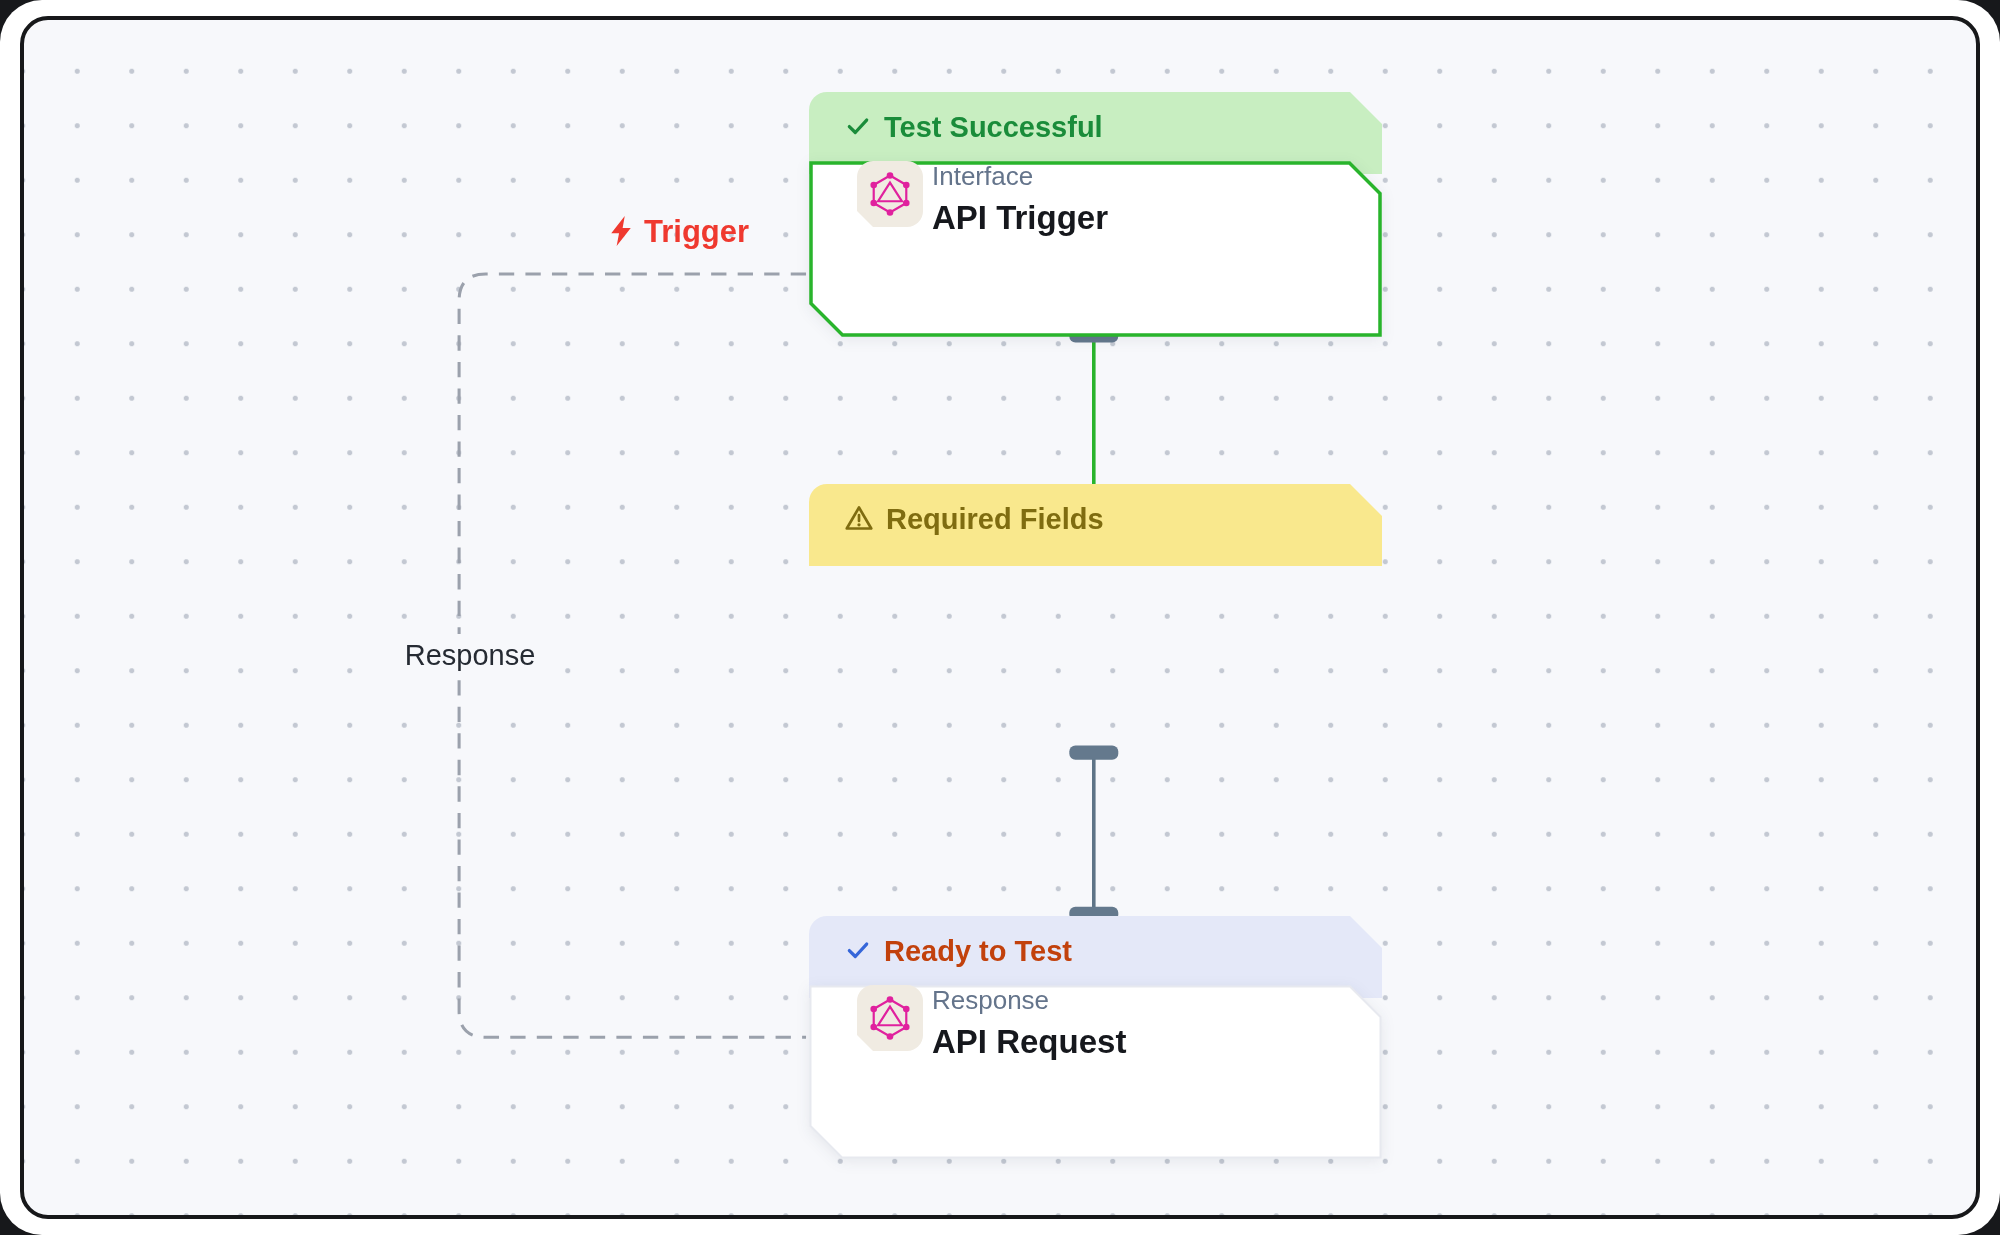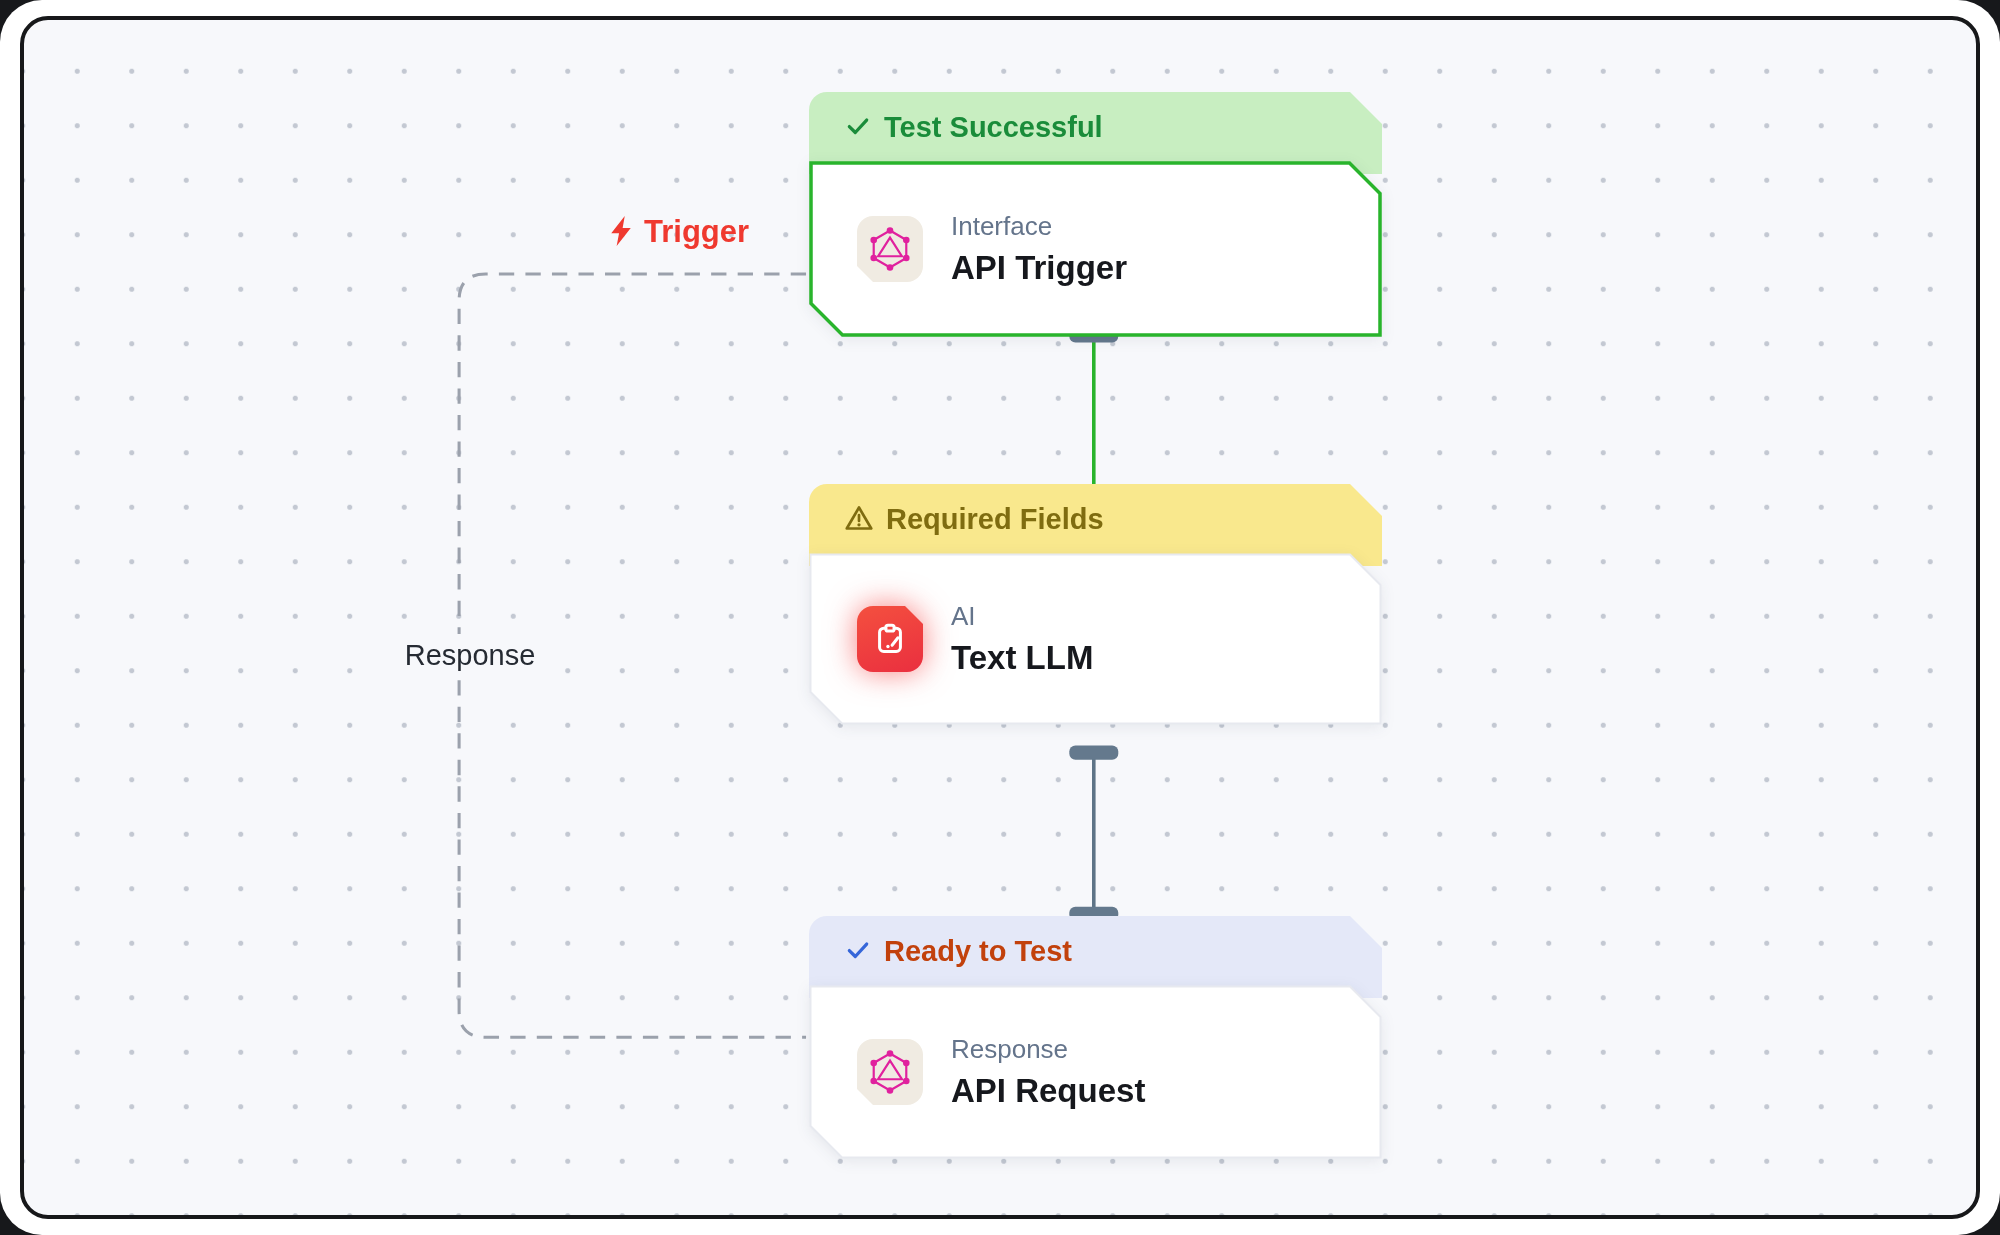--- a/index.html
+++ b/index.html
@@ -44,22 +44,22 @@
     display:flex;align-items:flex-start;gap:13px;
     padding:19px 0 0 36px;box-sizing:border-box;
     font-size:29px;font-weight:700;
   }
   .hdr-green{background:#c8eec1;color:#1a8c3a;text-align:right;}
   .hdr-yellow{background:#f9e88d;color:#7f6c10;}
   .hdr-blue{background:#e4e8f8;color:#c2410c;text-align:center;}
   .node-card{position:absolute;left:0;top:69px;width:573px;height:174px;}
   .card-shape{position:absolute;left:0;top:0;filter:drop-shadow(0 3px 7px rgba(25,35,60,0.08));}
   .card-content{
-    position:absolute;inset:0;display:flex;align-items:center;
-    padding-left:48px;box-sizing:border-box;gap:28px;
+    position:absolute;inset:0;display:flex;
+    padding-left:48px;box-sizing:border-box;gap:9px;
   }
   .node-text{display:flex;flex-direction:column;gap:7px;}
   .node-category{font-size:26px;color:#64748b;}
   .node-title{font-size:33px;font-weight:700;color:#16181d;}
   
   .icon-tile{width:66px;height:66px;display:flex;align-items:center;justify-content:center;}
   .tile-beige{
     background:#f0ebe2;border-radius:16px;
     clip-path:polygon(0 0,100% 0,100% 100%,16px 100%,0 calc(100% - 16px));
   }
@@ -140,43 +140,20 @@
 
   <div class="node" style="left:785px;top:464px;">
     <div class="node-header hdr-yellow">
       <svg class="hdr-icon" width="28" height="26" viewBox="0 0 24 22">
         <path d="M12 2 L22.5 20 H1.5 Z" fill="none" stroke="#7f6c10" stroke-width="2.3" stroke-linejoin="round"></path>
         <line x1="12" y1="8.5" x2="12" y2="13.5" stroke="#7f6c10" stroke-width="2.3" stroke-linecap="round"></line>
         <circle cx="12" cy="16.8" r="1.4" fill="#7f6c10"></circle>
       </svg>
       <span>Required Fields</span>
     </div>
-    <div class="node-card" style="height:172px;">
-      <svg class="card-shape" width="573" height="172" viewBox="0 0 573 172">
-        <path d="M1.5,1.5 H541 L571.5,32 V170.5 H33 L1.5,139 Z" fill="#ffffff" stroke="#e7e9ef" stroke-width="2"></path>
-      </svg>
-      <div class="card-content">
-        <div class="glow-red">
-          <div class="icon-tile tile-red">
-            <svg width="40" height="40" viewBox="0 0 48 48">
-              <g stroke="#ffffff" stroke-width="3.6" fill="none" stroke-linecap="round" stroke-linejoin="round">
-                <path d="M19 11 h-2.5 a5 5 0 0 0 -5 5 v18 a5 5 0 0 0 5 5 h15 a5 5 0 0 0 5 -5 v-18 a5 5 0 0 0 -5 -5 h-2.5"></path>
-                <rect x="19" y="7.5" width="10" height="7" rx="2.6"></rect>
-                <path d="M33.5 22.5 L26.5 31.5"></path>
-              </g>
-              <circle cx="21.5" cy="33" r="2" fill="#ffffff"></circle>
-            </svg>
-          </div>
-        </div>
-        <div class="node-text">
-          <div class="node-category">AI</div>
-          <div class="node-title">Text LLM</div>
-        </div>
-      </div>
-    </div>
   </div>
 
   <div class="node" style="left:785px;top:896px;">
     <div class="node-header hdr-blue">
       <svg class="hdr-icon" width="26" height="26" viewBox="0 0 24 24">
         <polyline points="4,12.5 9.5,18 20,6.5" fill="none" stroke="#3566d9" stroke-width="3" stroke-linecap="round" stroke-linejoin="round"></polyline>
       </svg>
       <span>Ready to Test</span>
     </div>
     <div class="node-card" style="height:174px;">

